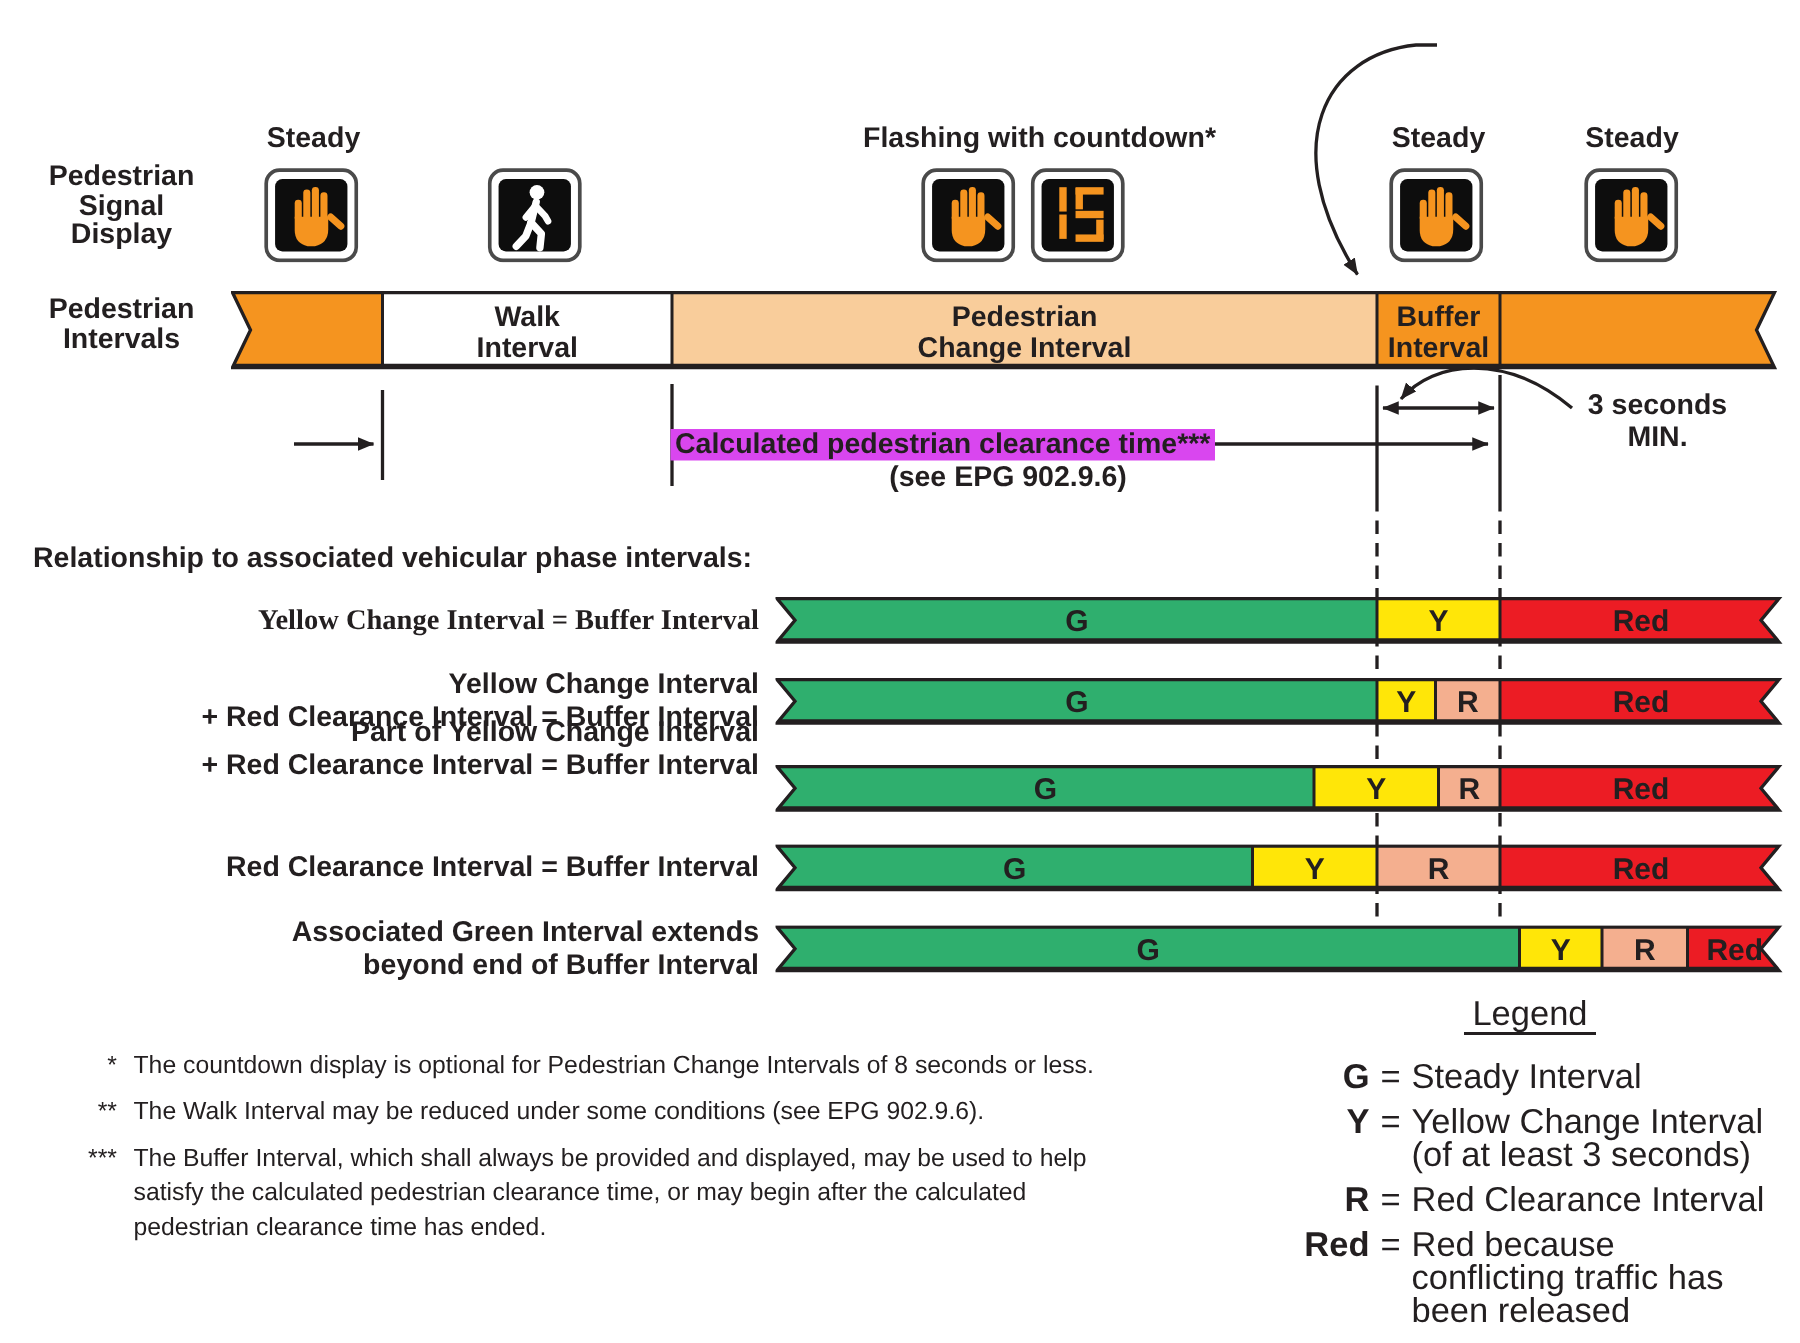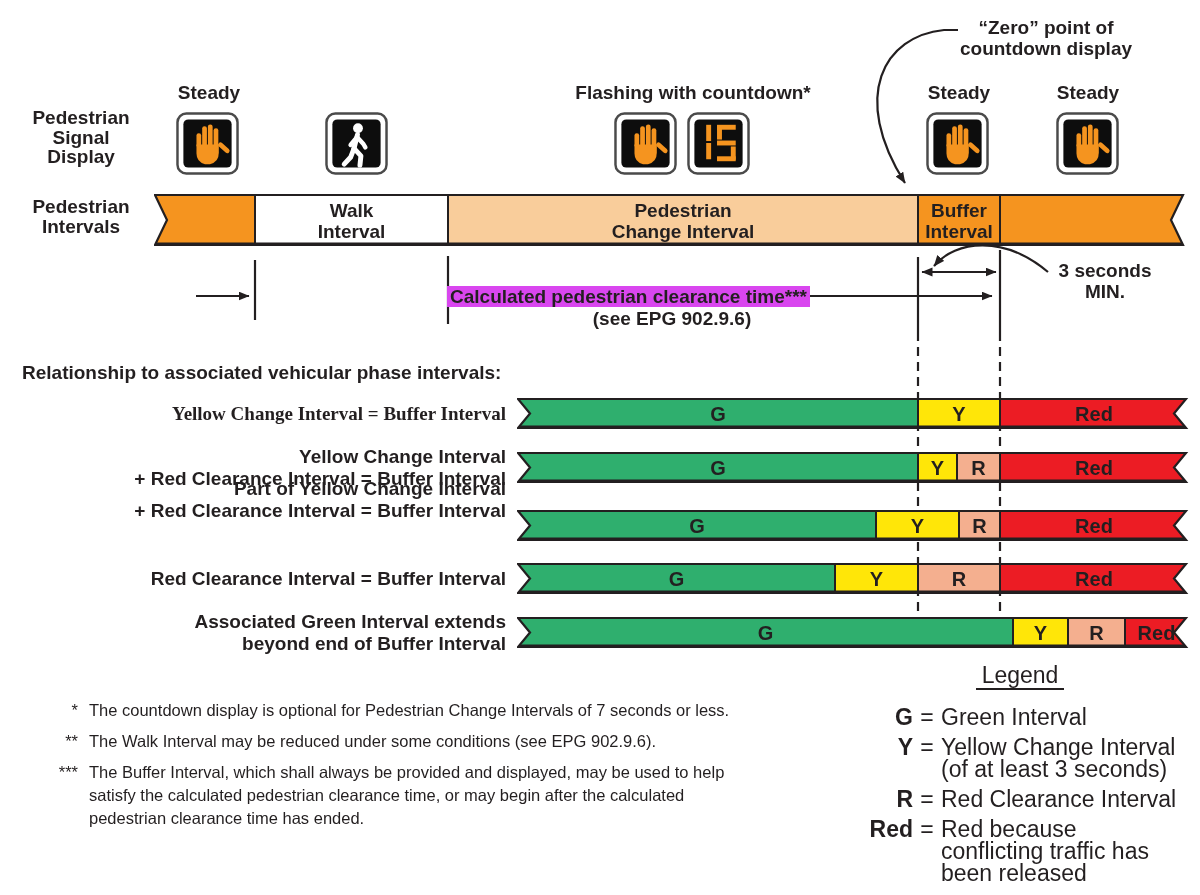--- a/index.html
+++ b/index.html
@@ -61,22 +61,20 @@
       <path d="M922 272 H996" marker-start="url(#ah)" marker-end="url(#ah)"></path>
       <path d="M918 257 V332"></path>
       <path d="M1000 250 V332"></path>
       <path d="M918 332 V616" stroke-dasharray="9 6"></path>
       <path d="M1000 332 V616" stroke-dasharray="9 6"></path>
       <path d="M958 30 L944 30 C884 36 850 96 905 183" marker-end="url(#ah)"></path>
       <path d="M1048 272 C1004 235 956 240 934 266" marker-end="url(#ah)"></path>
     </g>
   </svg>
 
-  <div class="abs z3 b19 ctr pre" id="zero-ann">“Zero” point of
-countdown display</div>
   <div class="abs z3 b19 ctr" id="steady-1">Steady</div>
   <div class="abs z3 b19 ctr" id="flashing">Flashing with countdown*</div>
   <div class="abs z3 b19 ctr" id="steady-2">Steady</div>
   <div class="abs z3 b19 ctr" id="steady-3">Steady</div>
   <div class="abs z3 b19 ctr pre" id="ped-display">Pedestrian
 Signal
 Display</div>
   <div class="abs z3 b19 ctr pre" id="ped-intervals">Pedestrian
 Intervals</div>
 
@@ -308,40 +306,40 @@
         <text x="579.5" y="22.7" text-anchor="middle" fill="#231F20" font-family="&quot;Liberation Sans&quot;,&quot;DejaVu Sans&quot;,sans-serif" font-size="20" font-weight="bold">R</text>
         <text x="639.5" y="22.7" text-anchor="middle" fill="#231F20" font-family="&quot;Liberation Sans&quot;,&quot;DejaVu Sans&quot;,sans-serif" font-size="20" font-weight="bold">Red</text>
       </svg>
       <div class="veh-label" style="top: 610.5px;">Associated Green Interval extends
 beyond end of Buffer Interval</div>
     </div>
 
   <div class="abs z3" id="footnotes">
     <div class="fn-row">
       <div class="fn-marker">*</div>
-      <div class="fn-text">The countdown display is optional for Pedestrian Change Intervals of 7 seconds or less.</div>
+      <div class="fn-text">The countdown display is optional for Pedestrian Change Intervals of 8 seconds or less.</div>
     </div>
     <div class="fn-row">
       <div class="fn-marker">**</div>
       <div class="fn-text">The Walk Interval may be reduced under some conditions (see EPG 902.9.6).</div>
     </div>
     <div class="fn-row">
       <div class="fn-marker">***</div>
       <div class="fn-text">The Buffer Interval, which shall always be provided and displayed, may be used to help
 satisfy the calculated pedestrian clearance time, or may begin after the calculated
 pedestrian clearance time has ended.</div>
     </div>
   </div>
 
   <div class="abs z3" id="legend">
     <div id="legend-title"><span>Legend</span></div>
     <div class="lg-item first">
       <div class="lg-key">G</div>
       <div class="lg-eq">=</div>
-      <div class="lg-text">Green Interval</div>
+      <div class="lg-text">Steady Interval</div>
     </div>
     <div class="lg-item">
       <div class="lg-key">Y</div>
       <div class="lg-eq">=</div>
       <div class="lg-text">Yellow Change Interval
 (of at least 3 seconds)</div>
     </div>
     <div class="lg-item">
       <div class="lg-key">R</div>
       <div class="lg-eq">=</div>

